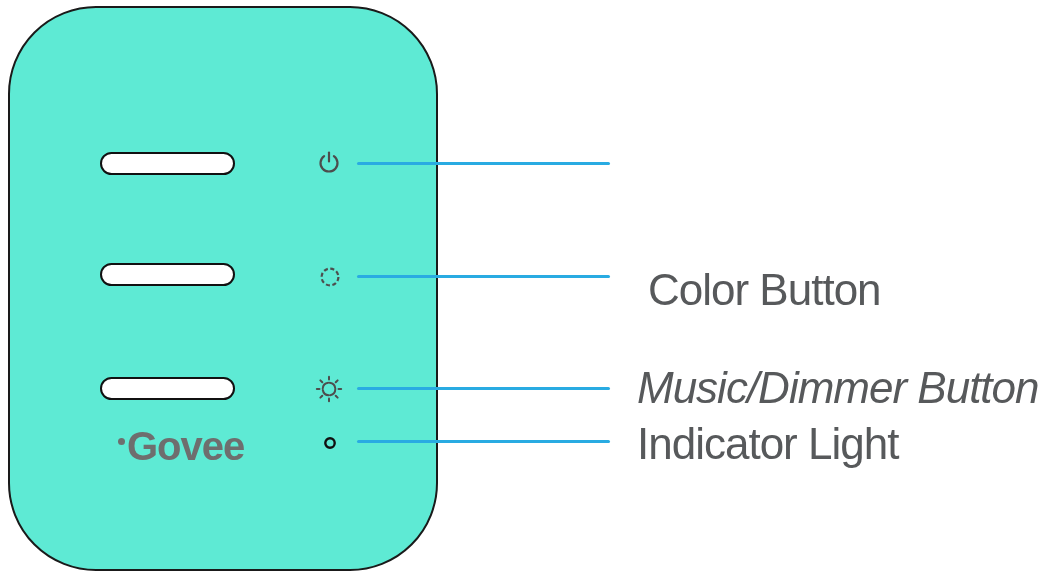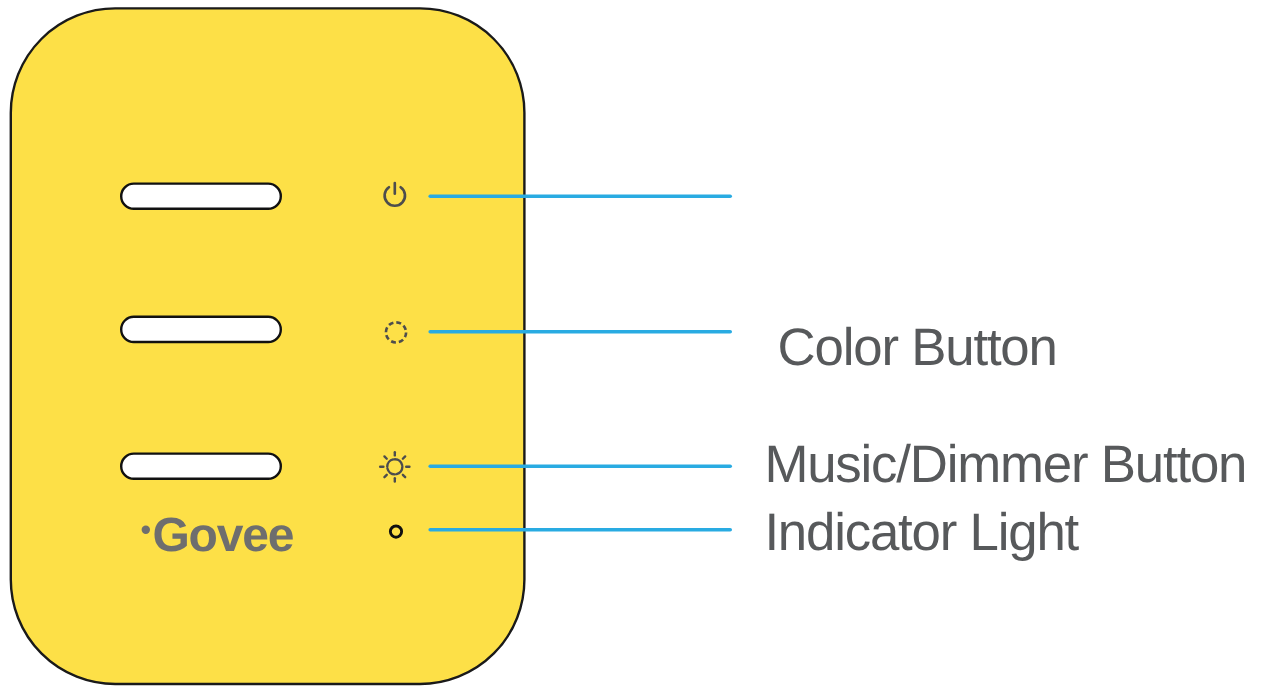--- a/index.html
+++ b/index.html
@@ -11,21 +11,21 @@
     overflow: hidden;
     font-family: "Liberation Sans", sans-serif;
   }
   
   .device {
     position: absolute;
     left: 8px; top: 6px;
     width: 430px; height: 565px;
     border: 2px solid #1a1a1a;
     border-radius: 88px;
-    background: #fde047;
+    background: #5eead4;
     box-sizing: border-box;
   }
   
   .pill {
     position: absolute;
     left: 90px;
     width: 131px; height: 19px;
     border: 2px solid #111111;
     border-radius: 12px;
     background: #ffffff;
@@ -78,21 +78,21 @@
     position: absolute;
     left: 637px;
     font-size: 44px;
     line-height: 44px;
     letter-spacing: -1px;
     color: #57595b;
     white-space: nowrap;
   }
   .label-1 { top: 142px; }
   .label-2 { top: 268px; left: 648px; }
-  .label-3 { top: 366px; }
+  .label-3 { top: 366px; font-style: italic; }
   .label-4 { top: 422px; }
 </style>
 </head>
 <body>
 
 <div class="stage">
 
   <div class="device">
     <div class="pill pill-1"></div>
     <div class="pill pill-2"></div>

